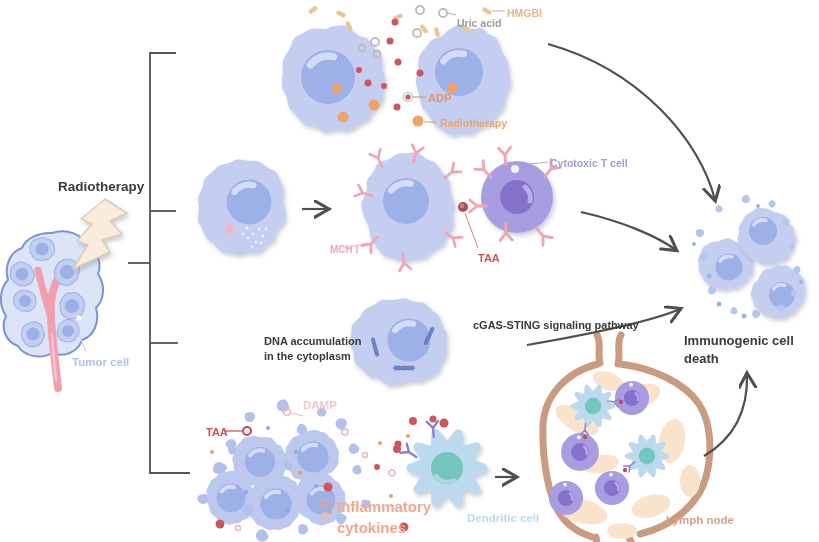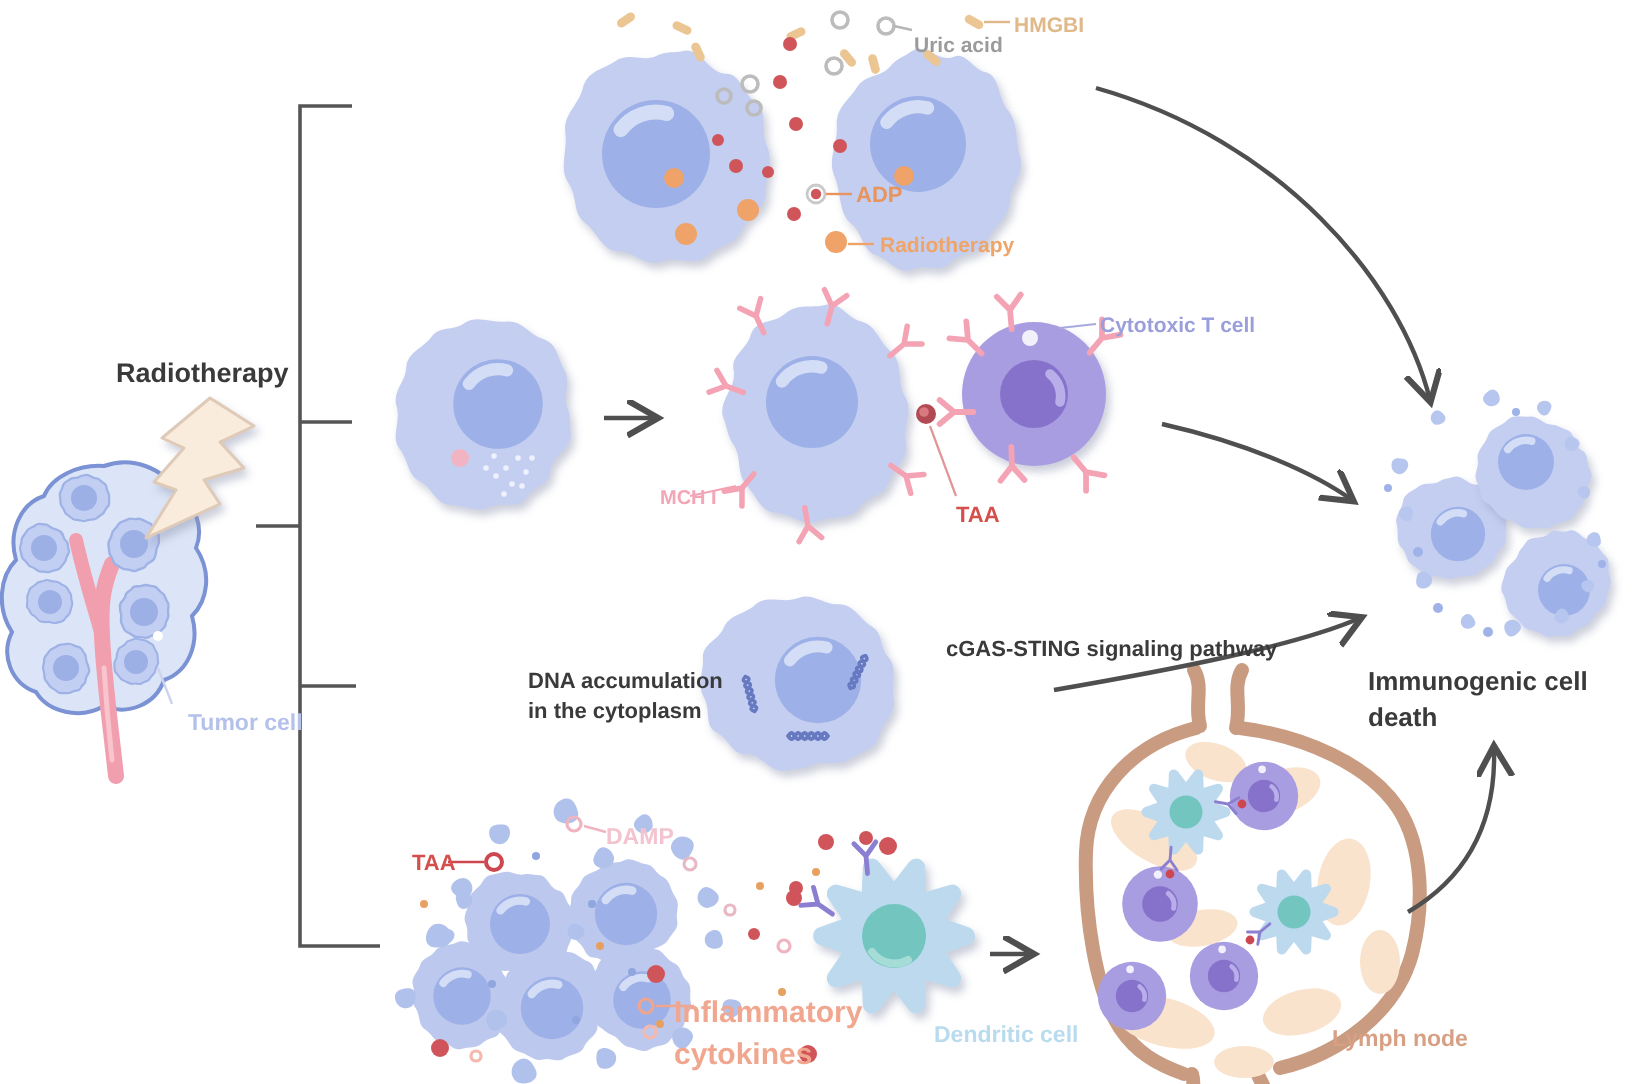--- a/index.html
+++ b/index.html
@@ -419,37 +419,37 @@
 
   <g fill="none" stroke="#4f4f4f" stroke-width="2.2">
     <path d="M548,44 C640,70 700,140 715,200" marker-end="url(#ah)"></path>
     <path d="M581,212 C625,222 658,237 676,250" marker-end="url(#ah)"></path>
     <path d="M527,345 C585,335 648,323 680,309" marker-end="url(#ah)"></path>
     <path d="M704,456 C738,436 748,406 747,374" marker-end="url(#ah)"></path>
   </g>
 </svg>
 
 <div class="lbl dark" style="left:46px;top:178px;font-size:13.5px;">Radiotherapy</div>
-<div class="lbl" style="left:94px;top:354px;font-size:11.5px;color:#b4c1ea;text-align:center;">Tumor cell</div>
+<div class="lbl" style="left:72px;top:354px;font-size:11.5px;color:#b4c1ea;text-align:center;">Tumor cell</div>
 
 <div class="lbl" style="left:507px;top:6px;font-size:10.5px;color:#e0b98a;">HMGBI</div>
 <div class="lbl" style="left:457px;top:16px;font-size:10.5px;color:#9b9b9b;">Uric acid</div>
 <div class="lbl" style="left:428px;top:91px;font-size:11px;color:#e8945e;">ADP</div>
 <div class="lbl" style="left:440px;top:116px;font-size:10.5px;color:#efa468;">Radiotherapy</div>
 
 <div class="lbl" style="left:318px;top:243px;font-size:10px;color:#f2a6b6;padding-left:12px;">MCH I</div>
 <div class="lbl" style="left:478px;top:251px;font-size:11px;color:#d4504c;">TAA</div>
 <div class="lbl" style="left:550px;top:156px;font-size:10.5px;color:#9a9edb;">Cytotoxic T cell</div>
 
 <div class="lbl dark" style="left:252px;top:334px;font-size:11px;">DNA accumulation
 in the cytoplasm</div>
 <div class="lbl dark" style="left:461px;top:318px;font-size:11px;">cGAS-STING signaling pathway</div>
 
 <div class="lbl" style="left:206px;top:425px;font-size:11px;color:#d4504c;">TAA</div>
-<div class="lbl" style="left:303px;top:411px;font-size:11.5px;color:#f3c3cf;">DAMP</div>
+<div class="lbl" style="left:303px;top:397px;font-size:11.5px;color:#f3c3cf;">DAMP</div>
 <div class="lbl" style="left:337px;top:496px;font-size:15px;color:#f1a78f;">Inflammatory
 cytokines</div>
 <div class="lbl" style="left:467px;top:510px;font-size:11.5px;color:#b9dbee;">Dendritic cell</div>
 <div class="lbl" style="left:666px;top:512px;font-size:11.5px;color:#d7a085;">Lymph node</div>
 
 <div class="lbl dark" style="left:672px;top:332px;font-size:13px;">Immunogenic cell death</div>
 
 </div>
 
 </body></html>

